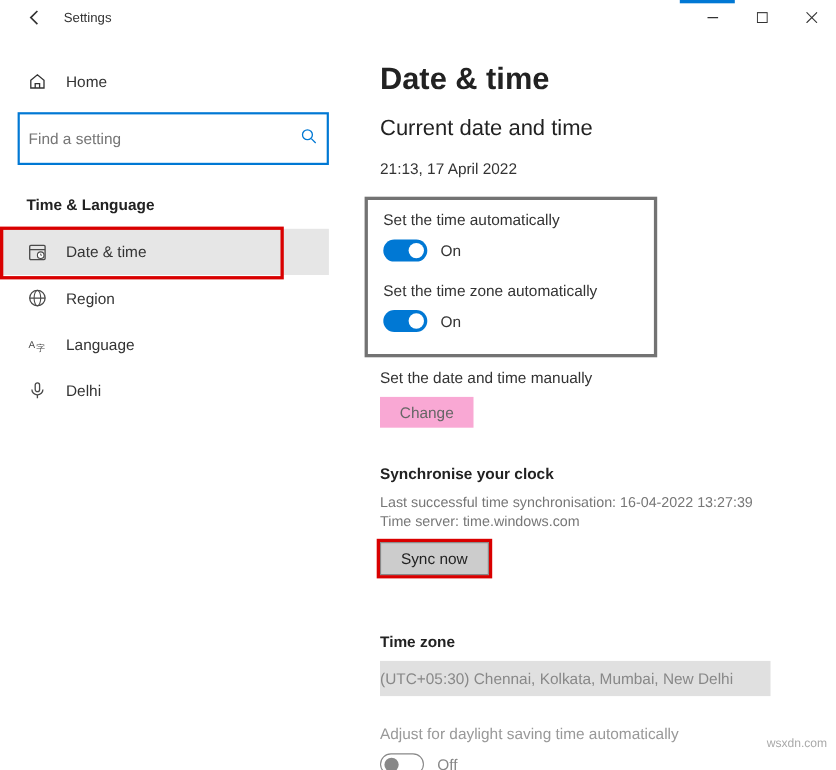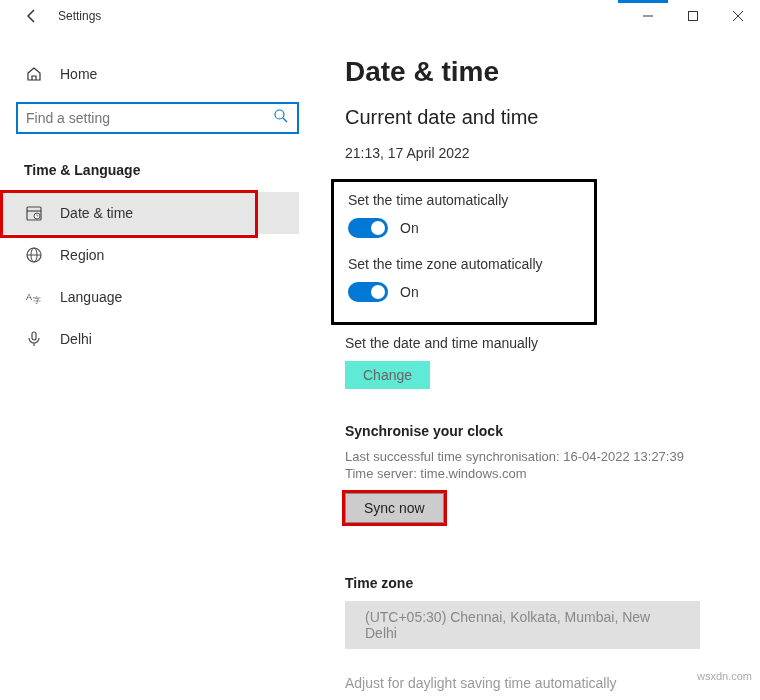--- a/index.html
+++ b/index.html
@@ -16,60 +16,60 @@
 .accent-bar { position: absolute; top: 0; right: 92px; width: 50px; height: 3px; background: #0078d4; }
 
 .layout { display: flex; height: calc(700px - 32px); }
 .sidebar { width: 315px; padding: 24px 0 0 0; }
 .sidebar-inner { padding: 0 16px; }
 
 .home-row { display: flex; align-items: center; padding: 10px 8px; cursor: pointer; }
 .home-row .icon { width: 20px; display: flex; justify-content: center; margin-right: 16px; }
 .home-row .label { font-size: 14px; color: #333; }
 
-.search-box { margin: 10px 0 20px 0; border: 2px solid #0078d4; height: 32px; display: flex; align-items: center; padding: 0 8px; position: relative; }
+.search-box { margin: 10px 0 20px 0; border: 2px solid #0078d4; height: 48px; display: flex; align-items: center; padding: 0 8px; position: relative; }
 .search-box input { border: none; outline: none; flex: 1; font-size: 14px; color: #888; background: transparent; }
 .search-box .search-icon { color: #0078d4; }
 
 .category-header { font-size: 14px; font-weight: 600; color: #222; padding: 8px 8px 14px 8px; }
 
 .nav-item { display: flex; align-items: center; padding: 12px 8px; cursor: pointer; position: relative; }
 .nav-item .icon { width: 20px; display: flex; justify-content: center; margin-right: 16px; color: #4a4a4a; }
 .nav-item .label { font-size: 14px; color: #333; }
 .nav-item.selected { background: #e6e6e6; }
 
-.highlight-red { border: 3px solid #000000; }
+.highlight-red { border: 3px solid #737373; }
 .highlight-red-box { position: absolute; border: 3px solid #d90000; pointer-events: none; }
 
 .content { flex: 1; padding: 24px 30px 0 30px; overflow-y: auto; height: 100%; position: relative; }
 .page-title { font-size: 28px; font-weight: 600; color: #222; margin-bottom: 18px; }
 .section-subtitle { font-size: 20px; font-weight: 400; color: #222; margin-bottom: 16px; }
 .current-time { font-size: 14px; color: #333; margin-bottom: 18px; }
 
 .setting-label { font-size: 14px; color: #333; margin-bottom: 10px; }
 
 .toggle-row { display: flex; align-items: center; margin-bottom: 18px; }
 .toggle { width: 40px; height: 20px; border-radius: 10px; position: relative; margin-right: 12px; cursor: pointer; }
 .toggle.on { background: #0078d4; }
 .toggle.on .knob { position: absolute; right: 3px; top: 3px; width: 14px; height: 14px; background: #fff; border-radius: 50%; }
 .toggle.off { background: #fff; border: 1px solid #888; }
 .toggle.off .knob { position: absolute; left: 3px; top: 2.5px; width: 13px; height: 13px; background: #888; border-radius: 50%; }
 .toggle-state { font-size: 14px; color: #333; }
 .toggle-state.disabled { color: #888; }
 
-.btn { display: inline-block; padding: 6px 18px; background: #5eead4; font-size: 14px; color: #666; border: none; cursor: default; margin-bottom: 26px; }
+.btn { display: inline-block; padding: 6px 18px; background: #f9a8d4; font-size: 14px; color: #666; border: none; cursor: default; margin-bottom: 26px; }
 .btn.enabled { background: #ccc; color: #222; border: 1px solid #888; cursor: pointer; }
 .btn.enabled.red-outline { box-shadow: 0 0 0 3px #d90000; }
 
 .sync-section { margin-top: 8px; }
 .sync-title { font-size: 14px; font-weight: 600; color: #222; margin-bottom: 10px; }
 .sync-info { font-size: 13px; color: #777; margin-bottom: 2px; }
 
 .tz-title { font-size: 14px; font-weight: 600; color: #222; margin-bottom: 10px; margin-top: 26px; }
-.tz-select { width: 355px; padding: 8px 20px; background: #e0e0e0; color: #888; font-size: 14px; border: none; }
+.tz-select { width: 355px; padding: 8px 0; background: #e0e0e0; color: #888; font-size: 14px; border: none; }
 
 .dst-label { font-size: 14px; color: #999; margin-top: 26px; margin-bottom: 10px; }
 
 .watermark { position: absolute; bottom: 18px; right: 8px; font-size: 11px; color: #aaa; }
 
 .group-box { position: relative; padding: 10px 14px 2px 14px; margin-left: -14px; margin-bottom: 4px; }
 </style>
 </head>
 <body>
 

